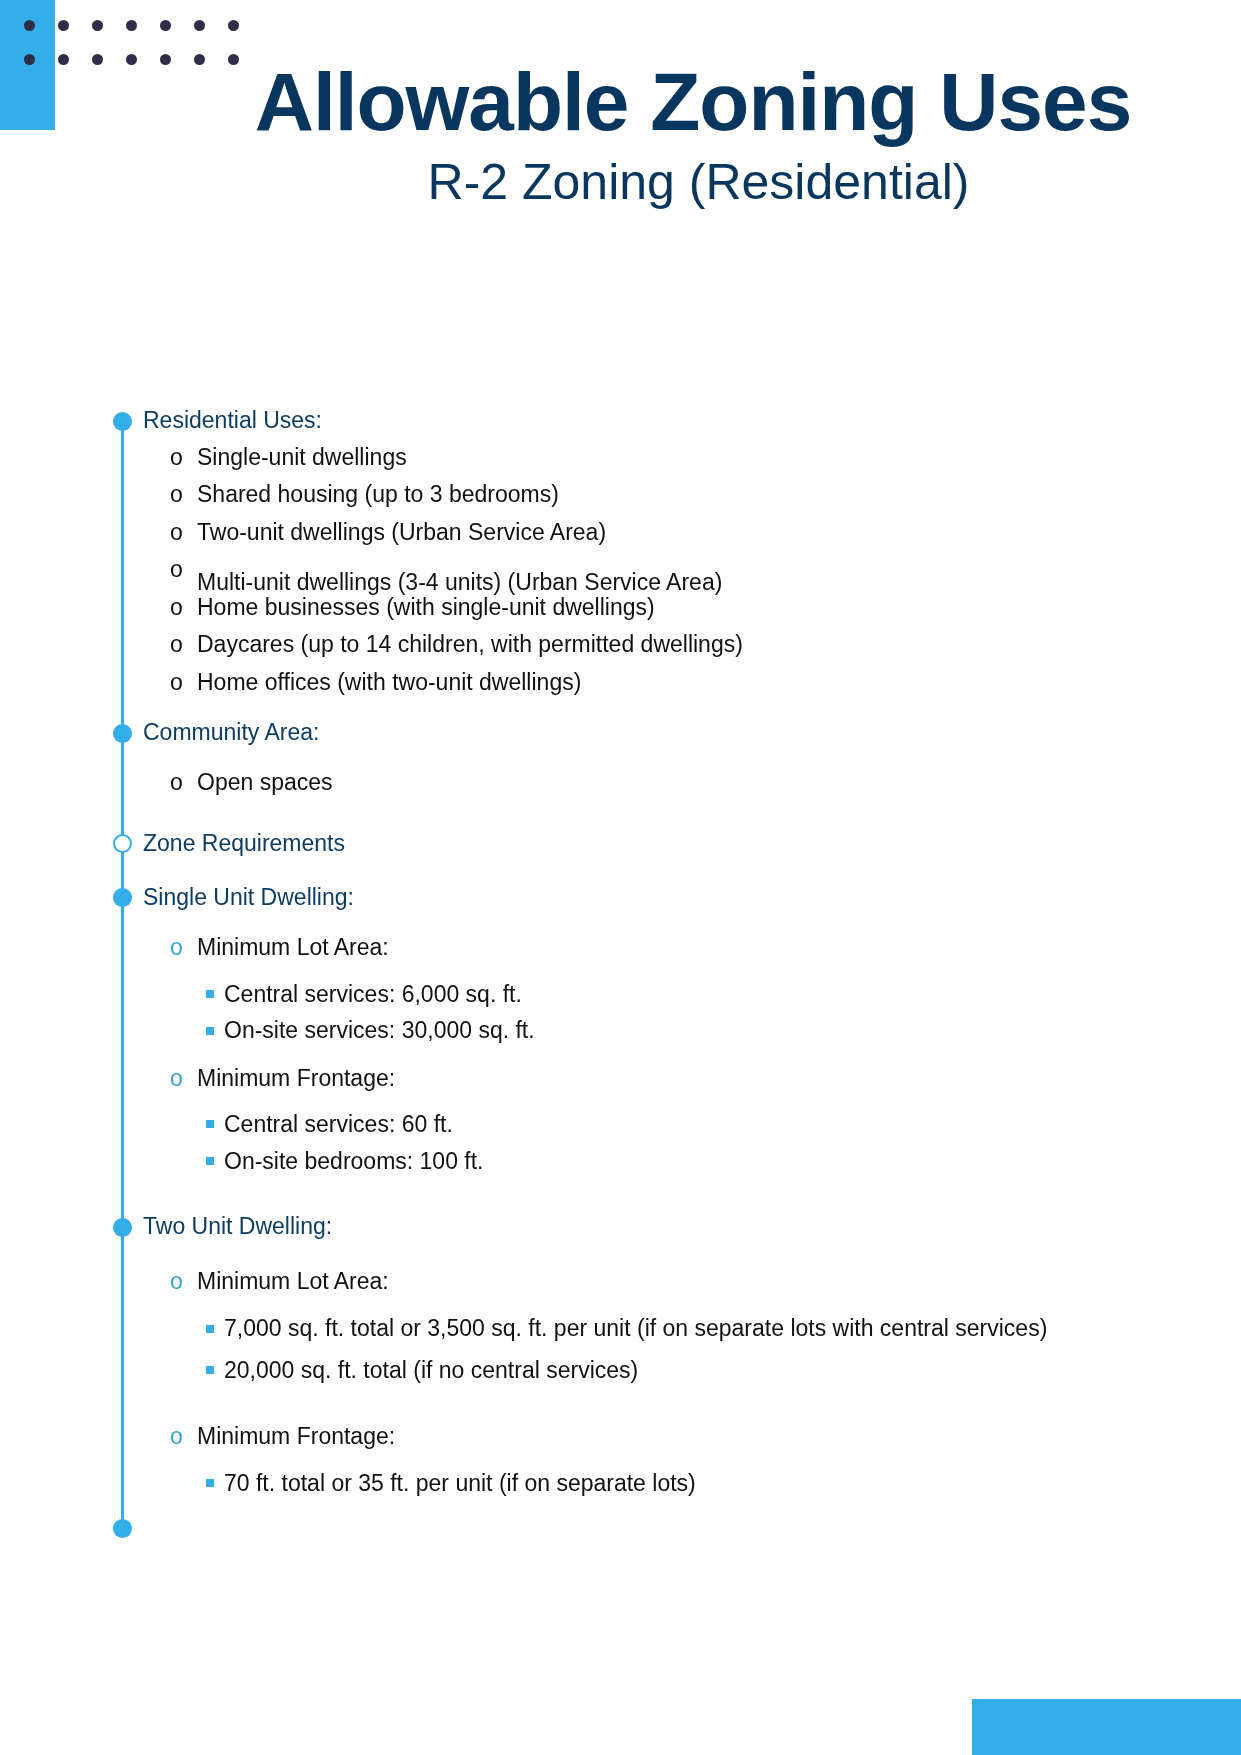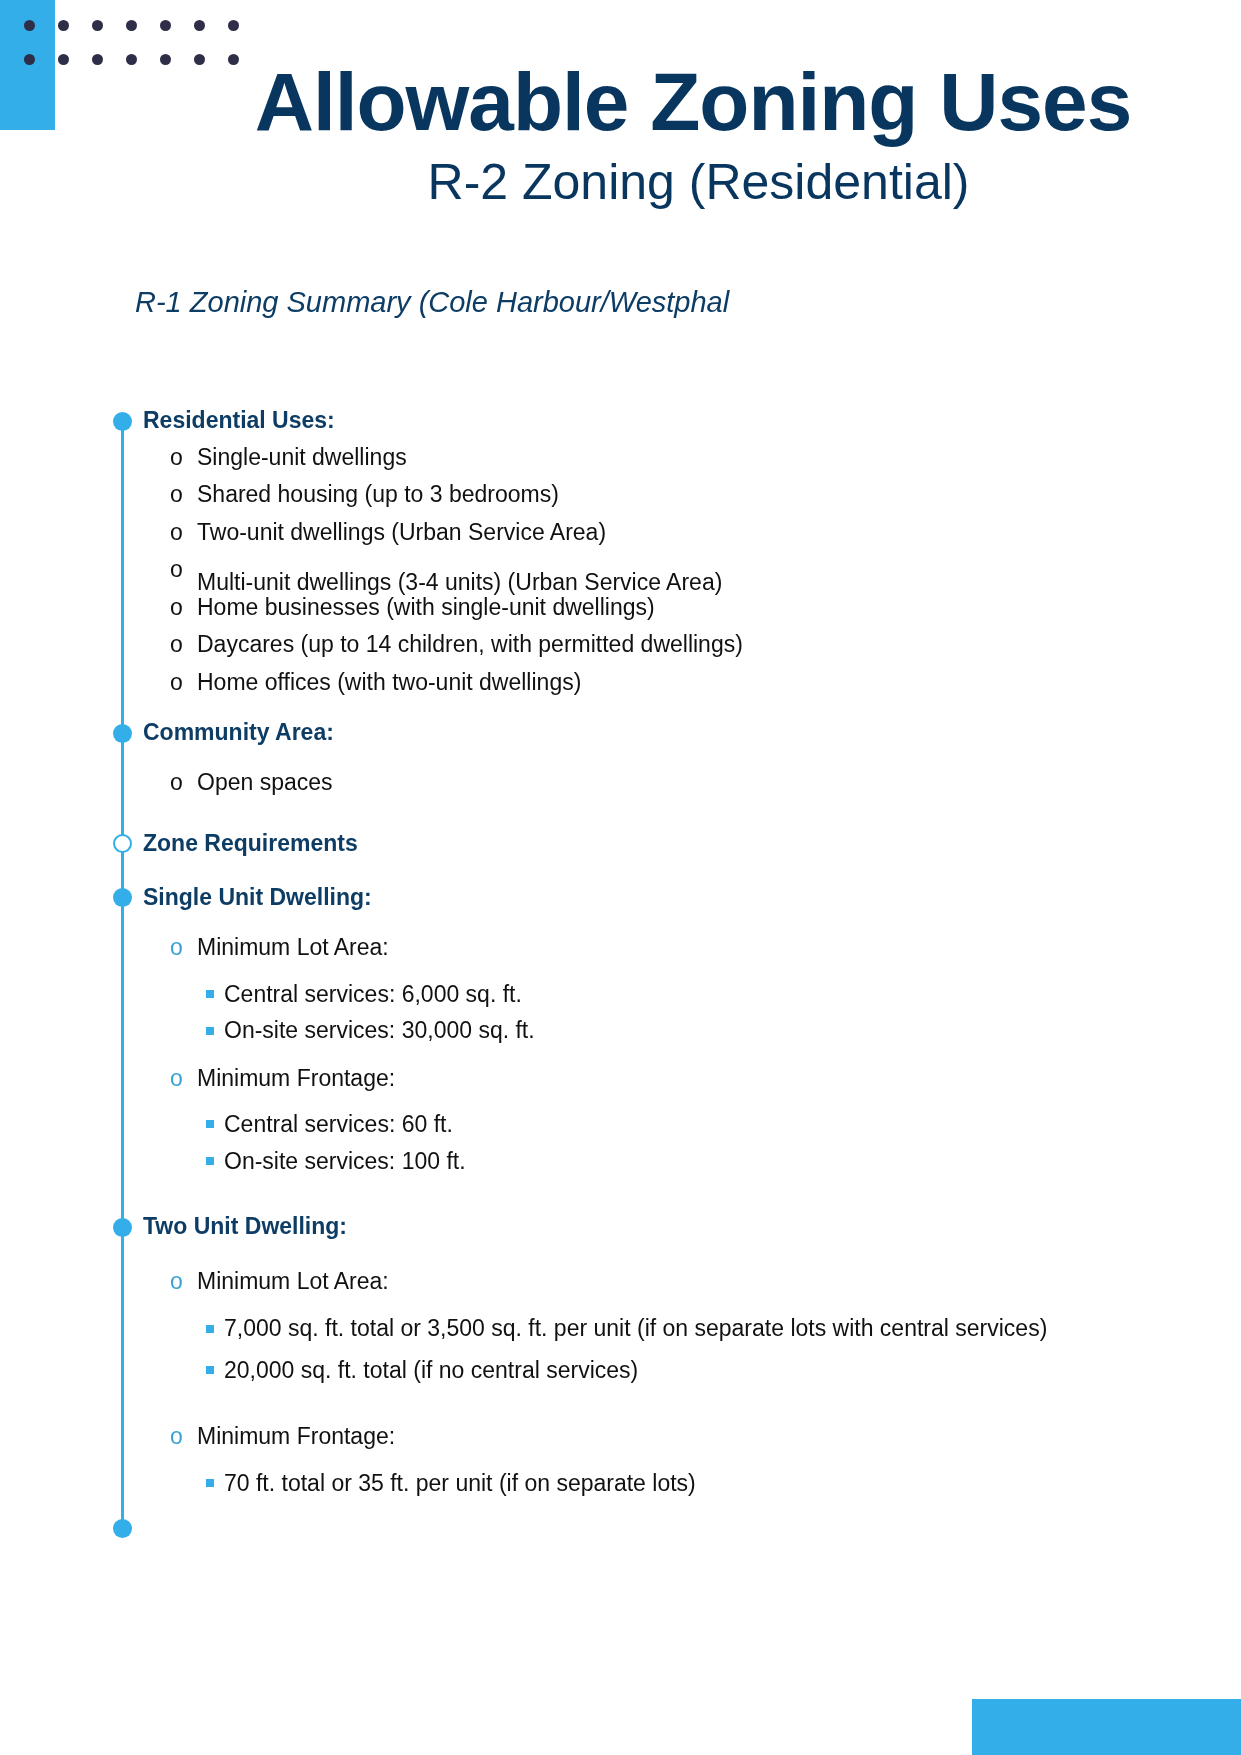--- a/index.html
+++ b/index.html
@@ -19,21 +19,21 @@
     position:absolute; left:0; top:150px; width:1397px; text-align:center;
     font-size:50px; color:#08365f; line-height:64px;
   }
   .intro {
     position:absolute; left:135px; top:284px; width:660px;
     font-size:29px; font-style:italic; color:#0d3c64; line-height:37px;
   }
   .timeline-line { position:absolute; left:121px; top:420px; width:3px; height:1110px; background:#33aee8; }
   .node { position:absolute; left:113px; width:19px; height:19px; border-radius:50%; background:#33aee8; box-sizing:border-box; }
   .node.hollow { background:#ffffff; border:2px solid #33aee8; }
-  .heading { position:absolute; left:143px; font-size:23px; font-weight:bold; color:#0d3c64; line-height:28px; }
+  .heading { position:absolute; left:143px; font-size:23px; font-weight:normal; color:#0d3c64; line-height:28px; }
   .item { position:absolute; font-size:23px; color:#111111; line-height:28px; white-space:nowrap; }
   .bullet-o { position:absolute; left:170px; font-size:23px; color:#111; line-height:28px; }
   .bullet-o.blue { color:#3aa3d4; }
   .bullet-sq { position:absolute; left:206px; width:8px; height:8px; background:#33aee8; }
   .lvl1 { left:197px; }
   .lvl2 { left:224px; }
 </style>
 </head>
 <body>
 
@@ -54,21 +54,20 @@
   <div class="dot" style="left:102px;top:34px"></div>
   <div class="dot" style="left:136px;top:34px"></div>
   <div class="dot" style="left:170px;top:34px"></div>
   <div class="dot" style="left:204px;top:34px"></div>
 </div>
 
 <div class="title">Allowable Zoning Uses</div>
 <div class="subtitle">R-2 Zoning (Residential)</div>
 
 <div class="intro">
-  <div>R-1 Zoning Summary (Cole Harbour/Westphal</div>
 </div>
 
 <div class="timeline-line"></div>
 
 <div class="node" style="top:412px"></div>
 <div class="heading" style="top:406px">Residential Uses:</div>
 
 <span class="bullet-o" style="top:443px">o</span>
 <div class="item lvl1" style="top:443px">Single-unit dwellings</div>
 <span class="bullet-o" style="top:480px">o</span>
@@ -100,21 +99,21 @@
 <div class="bullet-sq" style="top:990px"></div>
 <div class="item lvl2" style="top:980px">Central services: 6,000 sq. ft.</div>
 <div class="bullet-sq" style="top:1027px"></div>
 <div class="item lvl2" style="top:1016px">On-site services: 30,000 sq. ft.</div>
 
 <span class="bullet-o blue" style="top:1064px">o</span>
 <div class="item lvl1" style="top:1064px">Minimum Frontage:</div>
 <div class="bullet-sq" style="top:1120px"></div>
 <div class="item lvl2" style="top:1110px">Central services: 60 ft.</div>
 <div class="bullet-sq" style="top:1157px"></div>
-<div class="item lvl2" style="top:1147px">On-site services: 100 ft.</div>
+<div class="item lvl2" style="top:1147px">On-site bedrooms: 100 ft.</div>
 
 <div class="node" style="top:1218px"></div>
 <div class="heading" style="top:1212px">Two Unit Dwelling:</div>
 
 <span class="bullet-o blue" style="top:1267px">o</span>
 <div class="item lvl1" style="top:1267px">Minimum Lot Area:</div>
 <div class="bullet-sq" style="top:1325px"></div>
 <div class="item lvl2" style="top:1314px">7,000 sq. ft. total or 3,500 sq. ft. per unit (if on separate lots with central services)</div>
 <div class="bullet-sq" style="top:1366px"></div>
 <div class="item lvl2" style="top:1356px">20,000 sq. ft. total (if no central services)</div>

